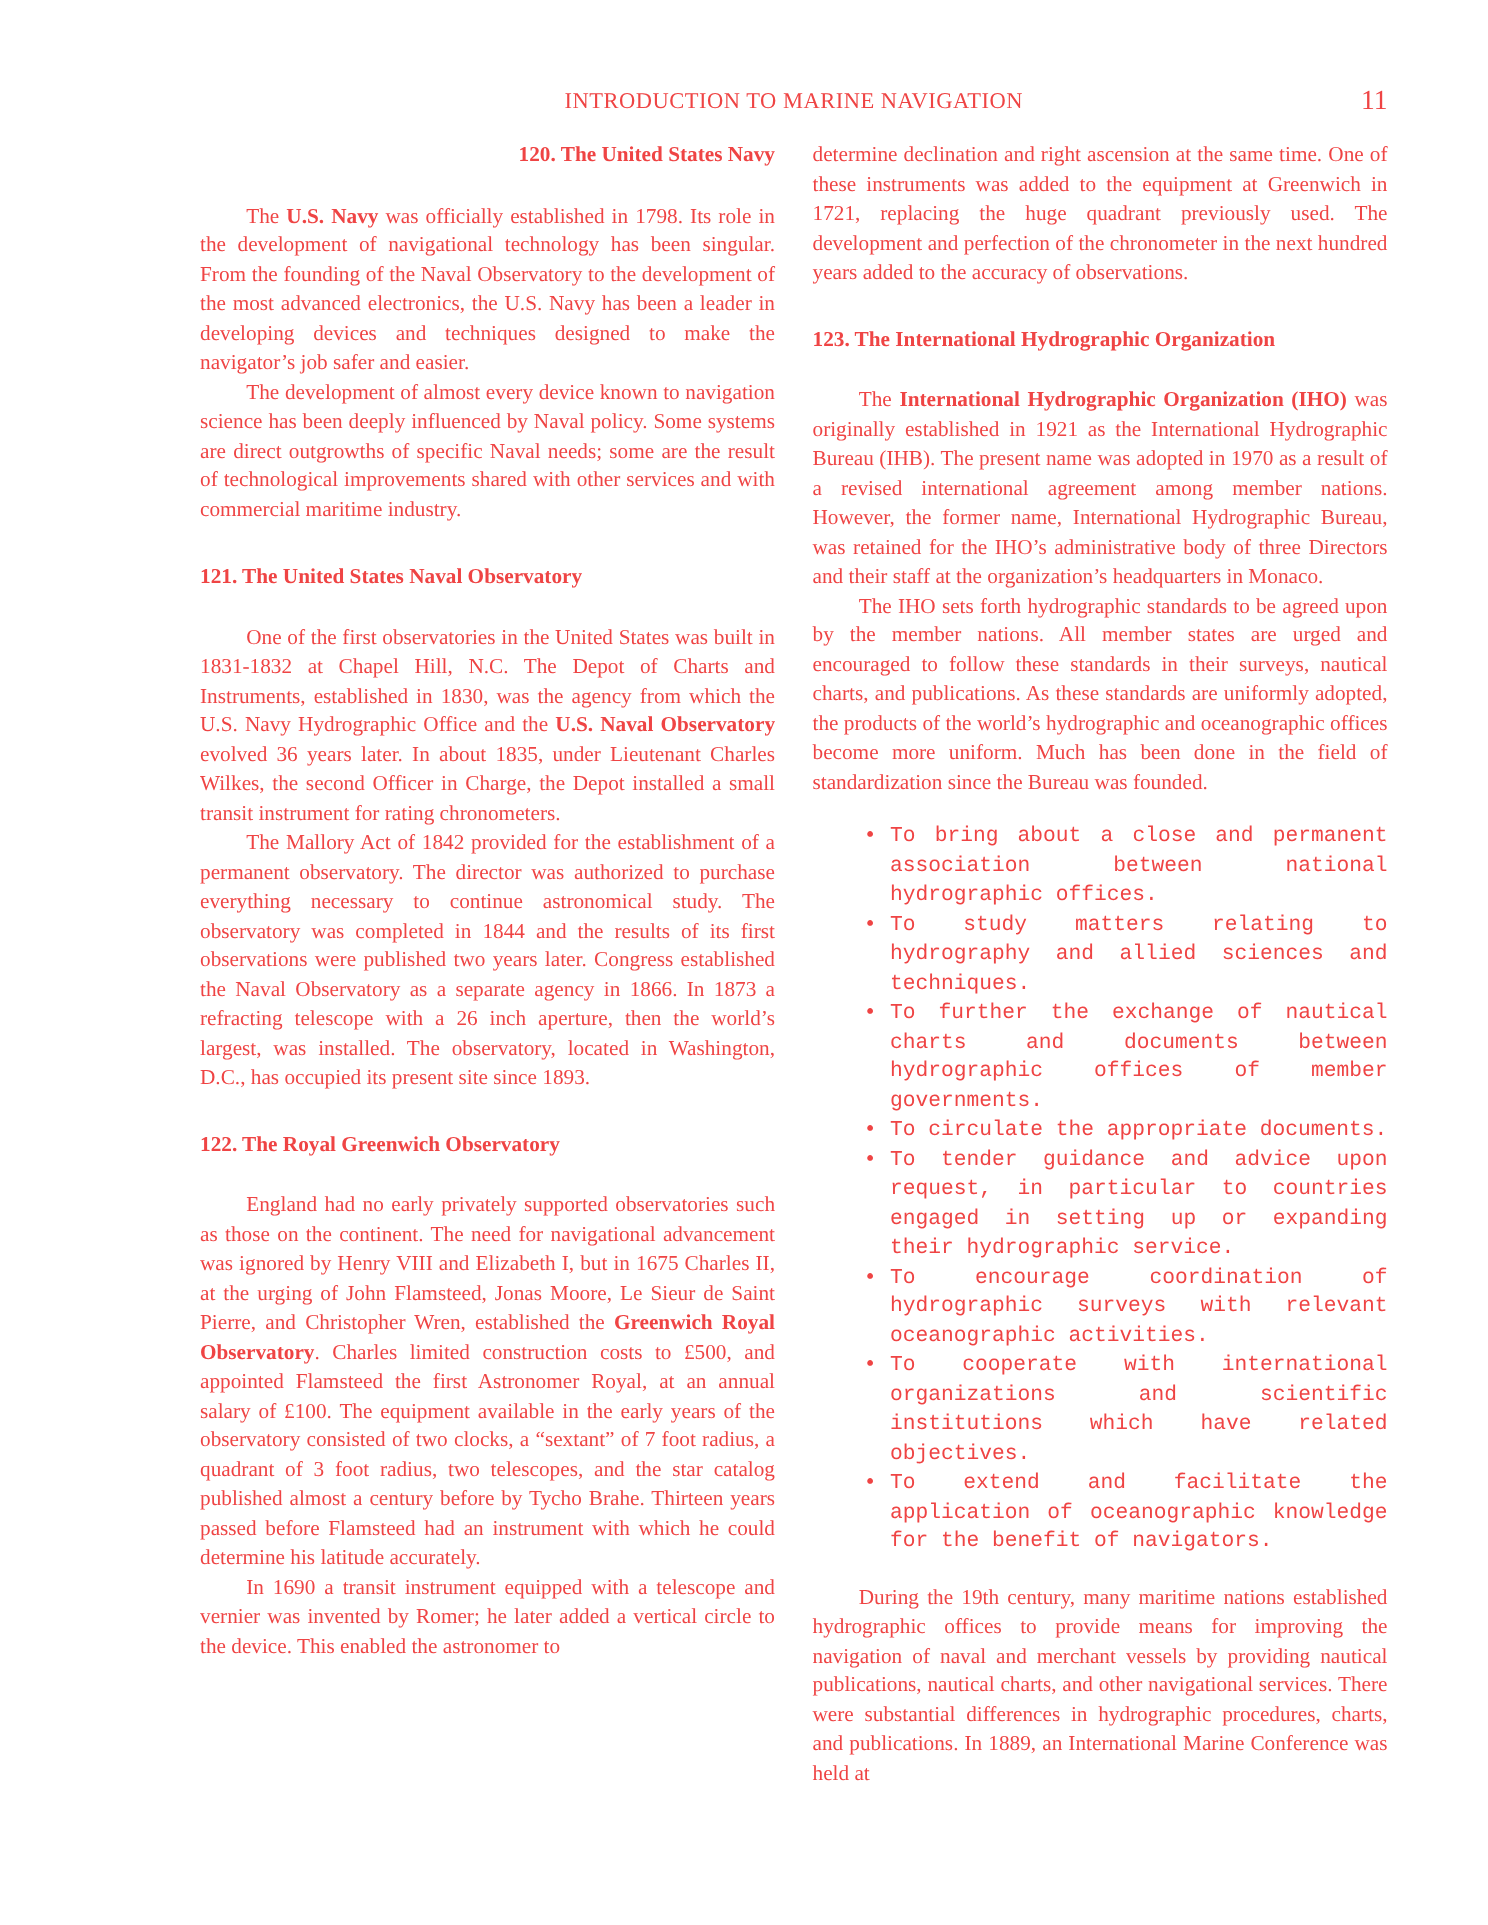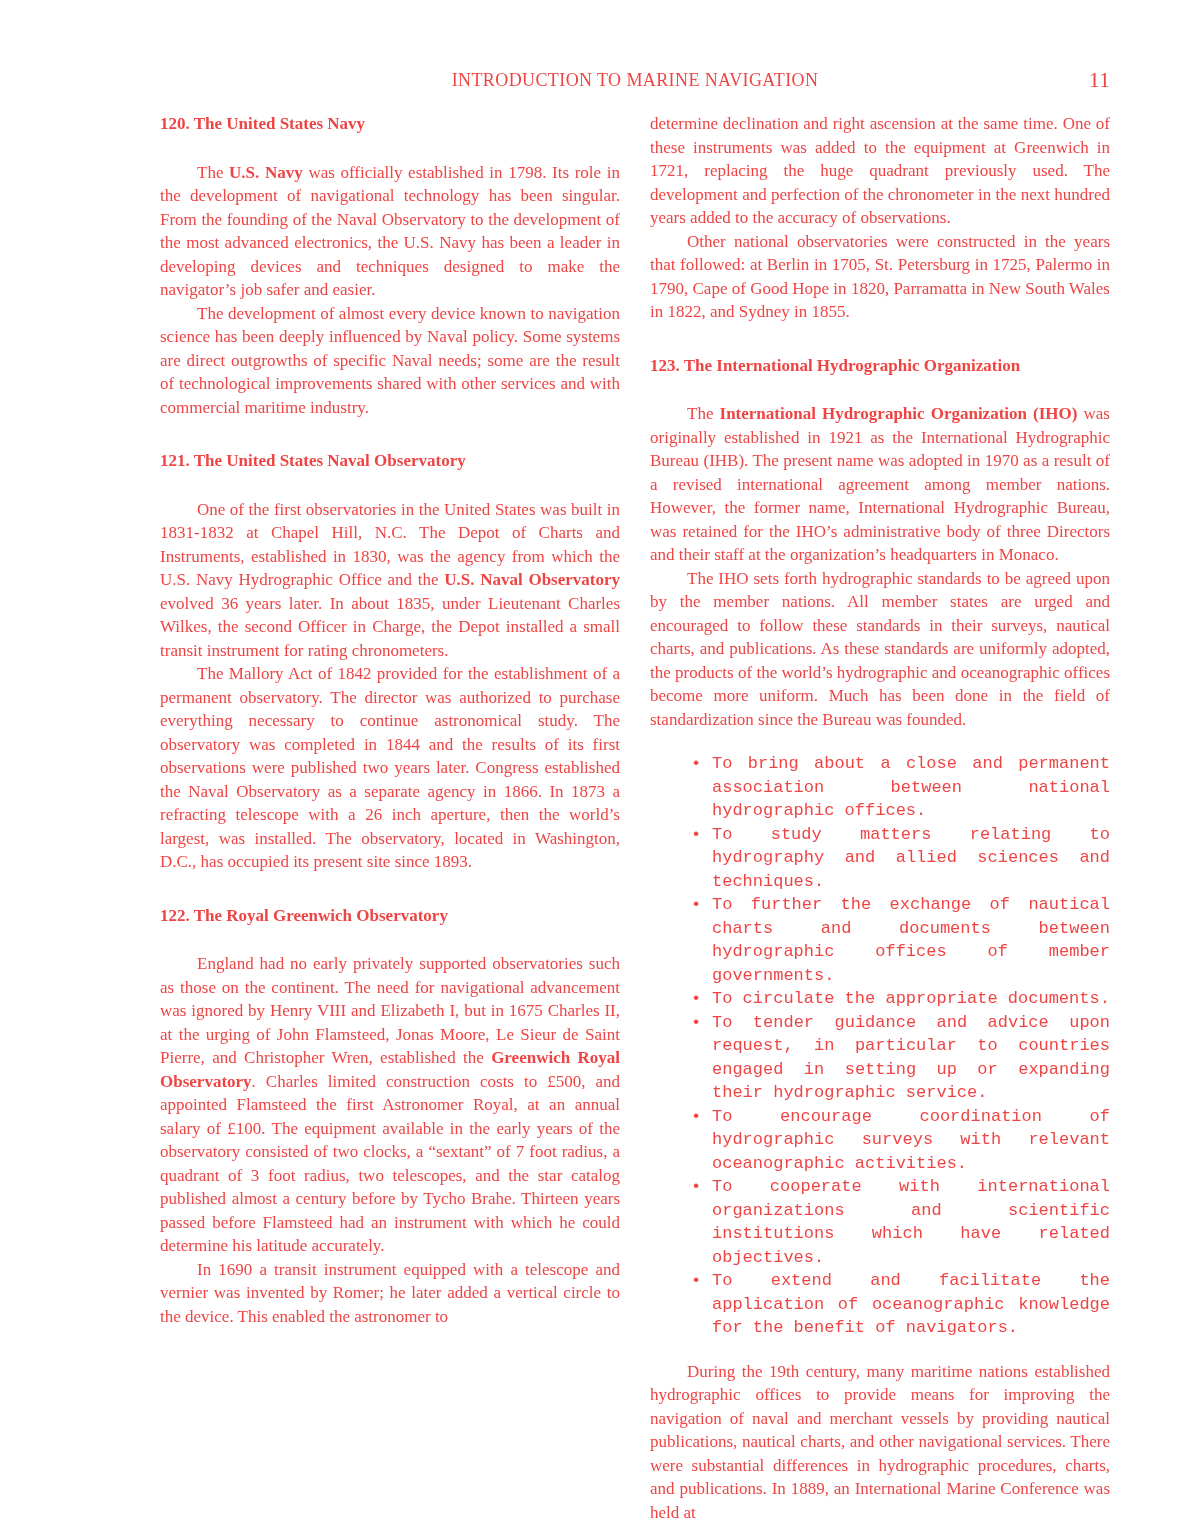--- a/index.html
+++ b/index.html
@@ -53,20 +53,21 @@
     flex: 0 0 460px;
   }
   .sec-heading {
     font-size: 17px;
     line-height: 23.5px;
     font-weight: bold;
     margin: 30px 0 25px 0;
   }
   .col > .sec-heading:first-child {
     margin-top: 0;
+    text-align: right;
   }
   .body-para {
     margin: 0;
     font-size: 17px;
     line-height: 23.5px;
     text-align: justify;
     text-indent: 37px;
   }
   .body-para.noindent {
     text-indent: 0;
@@ -112,21 +113,20 @@
         <p class="body-para"><span>The development of almost every device known to navigation science has been deeply influenced by Naval policy. Some systems are direct outgrowths of specific Naval needs; some are the result of technological improvements shared with other services and with commercial maritime industry.</span></p>
         <h2 class="sec-heading">121. The United States Naval Observatory</h2>
         <p class="body-para"><span>One of the first observatories in the United States was built in 1831-1832 at Chapel Hill, N.C. The Depot of Charts and Instruments, established in 1830, was the agency from which the U.S. Navy Hydrographic Office and the </span><span class="bold">U.S. Naval Observatory</span><span> evolved 36 years later. In about 1835, under Lieutenant Charles Wilkes, the second Officer in Charge, the Depot installed a small transit instrument for rating chronometers.</span></p>
         <p class="body-para"><span>The Mallory Act of 1842 provided for the establishment of a permanent observatory. The director was authorized to purchase everything necessary to continue astronomical study. The observatory was completed in 1844 and the results of its first observations were published two years later. Congress established the Naval Observatory as a separate agency in 1866. In 1873 a refracting telescope with a 26 inch aperture, then the world’s largest, was installed. The observatory, located in Washington, D.C., has occupied its present site since 1893.</span></p>
         <h2 class="sec-heading">122. The Royal Greenwich Observatory</h2>
         <p class="body-para"><span>England had no early privately supported observatories such as those on the continent. The need for navigational advancement was ignored by Henry VIII and Elizabeth I, but in 1675 Charles II, at the urging of John Flamsteed, Jonas Moore, Le Sieur de Saint Pierre, and Christopher Wren, established the </span><span class="bold">Greenwich Royal Observatory</span><span>. Charles limited construction costs to £500, and appointed Flamsteed the first Astronomer Royal, at an annual salary of £100. The equipment available in the early years of the observatory consisted of two clocks, a “sextant” of 7 foot radius, a quadrant of 3 foot radius, two telescopes, and the star catalog published almost a century before by Tycho Brahe. Thirteen years passed before Flamsteed had an instrument with which he could determine his latitude accurately.</span></p>
         <p class="body-para"><span>In 1690 a transit instrument equipped with a telescope and vernier was invented by Romer; he later added a vertical circle to the device. This enabled the astronomer to</span></p>
       </div>
     <div class="col">
         <p class="body-para noindent"><span>determine declination and right ascension at the same time. One of these instruments was added to the equipment at Greenwich in 1721, replacing the huge quadrant previously used. The development and perfection of the chronometer in the next hundred years added to the accuracy of observations.</span></p>
-        <p class="body-para"><span>Other national observatories were constructed in the years that followed: at Berlin in 1705, St. Petersburg in 1725, Palermo in 1790, Cape of Good Hope in 1820, Parramatta in New South Wales in 1822, and Sydney in 1855.</span></p>
         <h2 class="sec-heading">123. The International Hydrographic Organization</h2>
         <p class="body-para"><span>The </span><span class="bold">International Hydrographic Organization (IHO)</span><span> was originally established in 1921 as the International Hydrographic Bureau (IHB). The present name was adopted in 1970 as a result of a revised international agreement among member nations. However, the former name, International Hydrographic Bureau, was retained for the IHO’s administrative body of three Directors and their staff at the organization’s headquarters in Monaco.</span></p>
         <p class="body-para"><span>The IHO sets forth hydrographic standards to be agreed upon by the member nations. All member states are urged and encouraged to follow these standards in their surveys, nautical charts, and publications. As these standards are uniformly adopted, the products of the world’s hydrographic and oceanographic offices become more uniform. Much has been done in the field of standardization since the Bureau was founded.</span></p>
         <ul class="bullet-list">
           <li>To bring about a close and permanent association between national hydrographic offices.</li>
           <li>To study matters relating to hydrography and allied sciences and techniques.</li>
           <li>To further the exchange of nautical charts and documents between hydrographic offices of member governments.</li>
           <li>To circulate the appropriate documents.</li>
           <li>To tender guidance and advice upon request, in particular to countries engaged in setting up or expanding their hydrographic service.</li>
           <li>To encourage coordination of hydrographic surveys with relevant oceanographic activities.</li>

